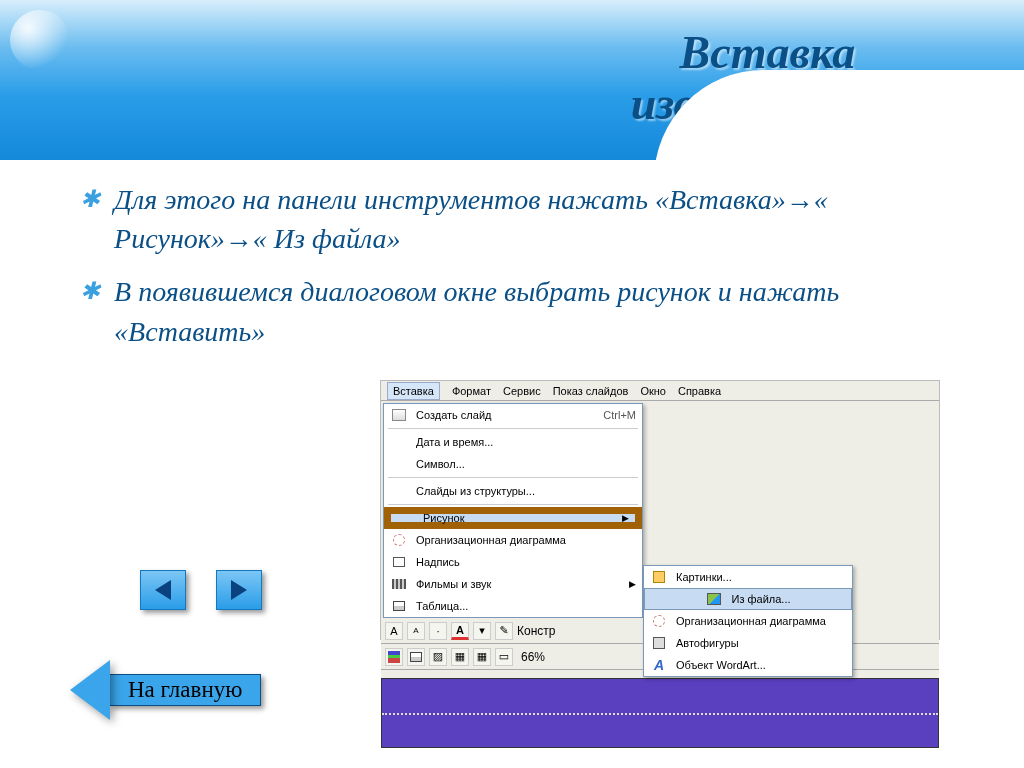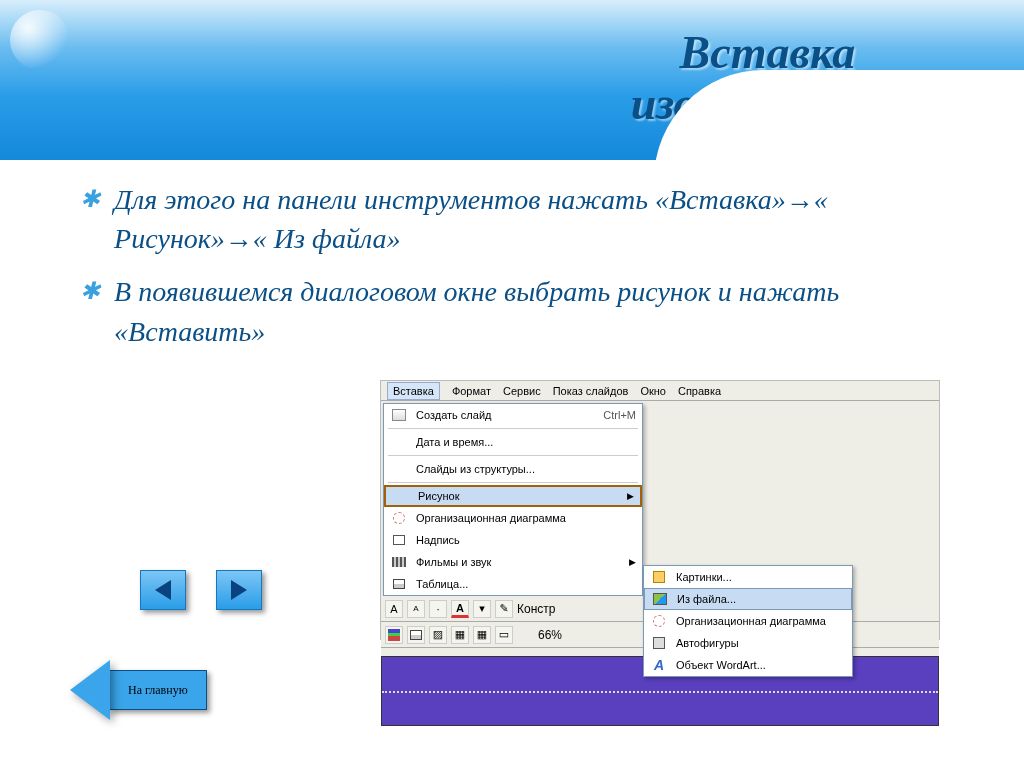--- a/index.html
+++ b/index.html
@@ -106,21 +106,21 @@
   }
   .dropdown .item {
     display: flex;
     align-items: center;
     height: 22px;
     padding: 0 6px 0 4px;
     color: #000;
   }
   .dropdown .item.hover {
     background: #c7dbf3;
-    border: 2px solid #a16207;
+    border: 7px solid #a16207;
     height: 22px;
   }
   .dropdown .sep {
     border-top: 1px solid #ccc;
     margin: 2px 4px;
   }
   .icon-slot {
     width: 22px;
     height: 18px;
     display: inline-flex;
@@ -172,21 +172,21 @@
     position: absolute;
     left: 262px;
     top: 164px;
     width: 210px;
     background: #fff;
     border: 1px solid #7a98b8;
     box-shadow: 2px 2px 4px rgba(0,0,0,0.3);
     z-index: 5;
   }
   .submenu .item { display:flex;align-items:center;height:22px;padding:0 6px 0 4px; }
-  .submenu .item.hover { background:#c7dbf3;border:1px solid #7a98b8; }
+  .submenu .item.hover { background:#c7dbf3;border:1px solid #7a98b8;justify-content:center; }
   .nav-buttons {
     position: absolute;
     left: 140px;
     top: 570px;
     display: flex;
     gap: 30px;
   }
   .nav-btn {
     width: 46px;
     height: 40px;
@@ -207,25 +207,25 @@
   .home-arrow-shape {
     width: 0; height: 0;
     border-top: 30px solid transparent;
     border-bottom: 30px solid transparent;
     border-right: 40px solid #3aa5ea;
     filter: drop-shadow(3px 3px 4px rgba(0,0,0,0.4));
   }
   .home-arrow-body {
     background: #3aa5ea;
     border:1px solid #0a4f86;
-    height: 40px;
+    height: 32px;
     padding: 0 18px;
     display:flex;
     align-items:center;
-    font-size: 12px;
+    font-size: 23px;
     color:#000;
     box-shadow: 3px 3px 5px rgba(0,0,0,0.4);
     margin-left:-1px;
   }
   .tri-l { width:0;height:0;border-top:10px solid transparent;border-bottom:10px solid transparent;border-right:16px solid #0a4280; }
   .tri-r { width:0;height:0;border-top:10px solid transparent;border-bottom:10px solid transparent;border-left:16px solid #0a4280; }
 </style>
 </head>
 <body>
 
@@ -263,20 +263,24 @@
             <span class="ic-newslide"></span>
           </span>
         <span>Создать слайд</span>
         <span class="shortcut">Ctrl+M</span>
       </div>
       <div class="sep"></div>
       <div class="item">
         <span class="icon-slot"></span>
         <span>Дата и время...</span>
       </div>
+      <div class="item">
+        <span class="icon-slot"></span>
+        <span>Символ...</span>
+      </div>
       <div class="sep"></div>
       <div class="item">
         <span class="icon-slot"></span>
         <span>Слайды из структуры...</span>
       </div>
       <div class="sep"></div>
       <div class="item hover">
         <span class="icon-slot"></span>
         <span>Рисунок</span>
         <span class="arrow-r">▶</span>
@@ -323,21 +327,21 @@
         <span class="tb-btn">
             <span class="ic-chart"></span>
           </span>
         <span class="tb-btn">
             <span class="ic-table"></span>
           </span>
         <span class="tb-btn">▨</span>
         <span class="tb-btn">▦</span>
         <span class="tb-btn">▦</span>
         <span class="tb-btn">▭</span>
-        <span style="margin-left:21px;">66%</span>
+        <span style="margin-left:4px;">66%</span>
       </div>
       <div class="purple-area"></div>
     </div>
 
     <div class="submenu">
       <div class="item">
         <span class="icon-slot">
             <span class="ic-clip"></span>
           </span>
         <span>Картинки...</span>

